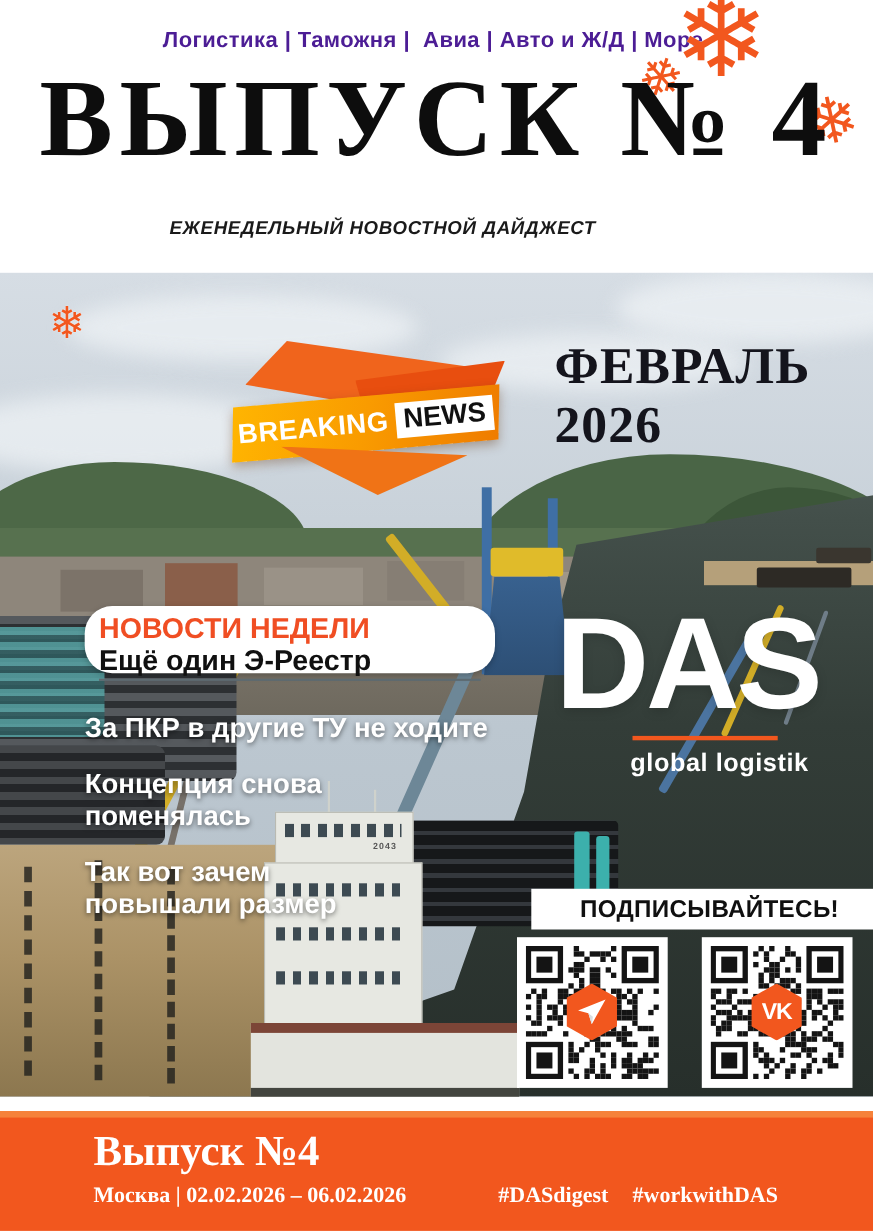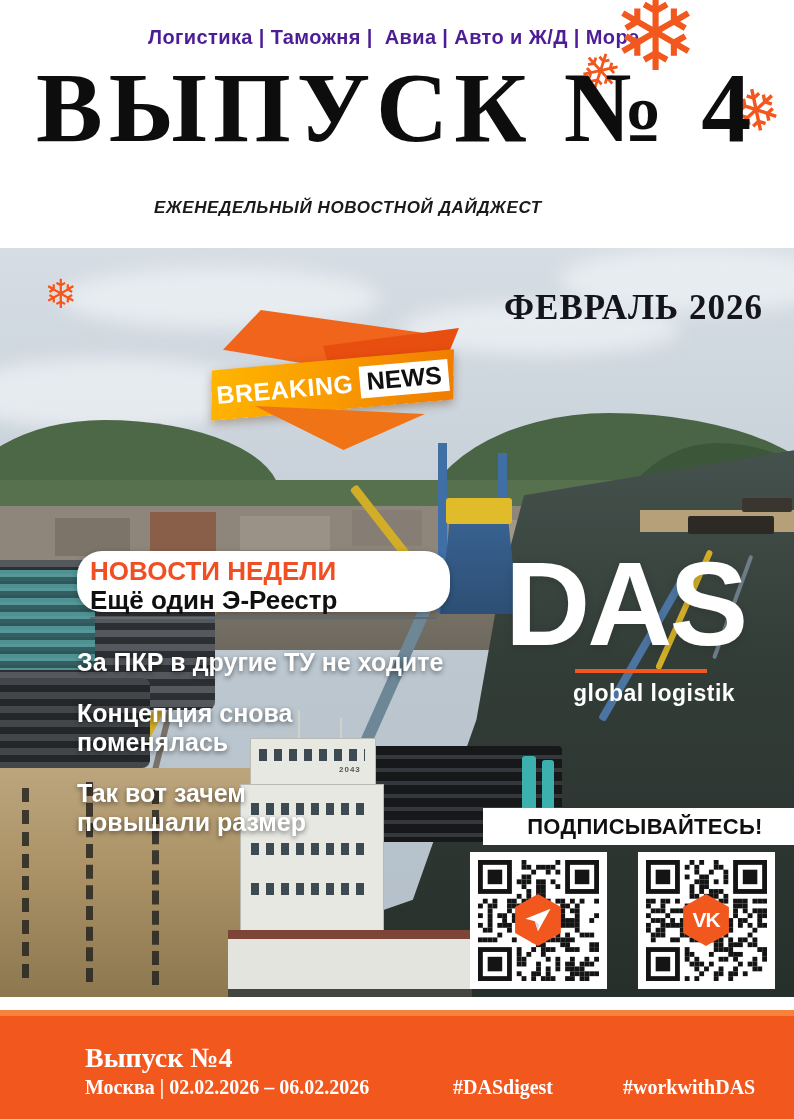--- a/index.html
+++ b/index.html
@@ -35,22 +35,22 @@
   .chain{border-left:7px dashed #20201d;opacity:.8;}
 
   
   .shipwhite{background:#e7e8e2;border:1px solid #b9bab2;}
   .windows{background:repeating-linear-gradient(90deg,#3d4a52 0 8px,#e7e8e2 8px 15px);}
   .bargepipes{background:repeating-linear-gradient(180deg,#16181a 0 9px,#34383d 9px 13px);
               border-radius:4px;}
   .strap{background:#3cb0ac;border-radius:3px;}
 
   
-  .month{font-family:"Liberation Serif",serif;font-weight:700;font-size:35px;
-         color:#14141c;letter-spacing:1px;z-index:6;}
+  .month{font-family:"Liberation Serif",serif;font-weight:700;font-size:47px;
+         color:#14141c;letter-spacing:1px;z-index:6;margin-top:18px;}
   .bn-wrap{z-index:7;}
   .bn-shard{position:absolute;}
   .bn-ribbon{position:absolute;display:flex;align-items:center;justify-content:center;
              background:linear-gradient(100deg,#ffb501 0%,#f99b00 50%,#ef7c00 100%);
              transform:rotate(-5deg) skewX(-6deg);box-shadow:0 4px 10px rgba(90,40,0,.35);}
   .bn-word1{color:#fff;font-weight:800;font-size:25px;letter-spacing:.5px;
             transform:skewX(6deg);margin-right:7px;}
   .bn-word2{color:#101010;background:#fff;font-weight:800;font-size:25px;
             padding:1px 7px 2px;transform:skewX(6deg);}
   .newsbox{background:#fff;z-index:8;padding:5px 13px 0;box-sizing:border-box;
@@ -72,28 +72,28 @@
   .qrbox svg{display:block;}
   .hex{position:absolute;width:52px;height:52px;background:var(--accent,#F2571E);
        clip-path:polygon(50% 0,94% 25%,94% 75%,50% 100%,6% 75%,6% 25%);
        display:flex;align-items:center;justify-content:center;}
   .vk-mono{color:#fff;font-weight:800;font-size:21px;letter-spacing:-1px;}
 
   
   .footer{left:0;top:1010px;width:794px;height:109px;background:var(--accent,#F2571E);}
   .footer::before{content:"";position:absolute;left:0;top:0;width:100%;height:6px;
                   background:#f6823b;}
-  .f-issue{left:85px;top:32px;font-family:"Liberation Serif",serif;font-weight:700;
-           font-size:28px;color:#fff;}
+  .f-issue{left:85px;top:14px;font-family:"Liberation Serif",serif;font-weight:700;
+           font-size:39px;color:#fff;}
   .f-meta{left:85px;top:66px;font-family:"Liberation Serif",serif;font-weight:700;
           font-size:20px;color:#fff;}
   .f-tag1{left:453px;top:66px;font-family:"Liberation Serif",serif;font-weight:700;
           font-size:20px;color:#fff;}
   .f-tag2{left:575px;top:66px;font-family:"Liberation Serif",serif;font-weight:700;
-          font-size:20px;color:#fff;margin-left:48px;}
+          font-size:20px;color:#fff;}
   .shipnum{position:absolute;font-size:8px;color:#555;font-weight:700;letter-spacing:1px;}
 </style>
 </head>
 <body>
 
 <div class="abs tagline">Логистика | Таможня |  Авиа | Авто и Ж/Д | Море</div>
 
 <div class="abs snow" style="left:612px;top:-18px;font-size:104px;">❄</div>
 <div class="abs snow" style="left:580px;top:48px;font-size:48px;transform:rotate(18deg);">❄</div>
 <div class="abs snow" style="left:732px;top:82px;font-size:58px;transform:rotate(-12deg);">❄</div>

